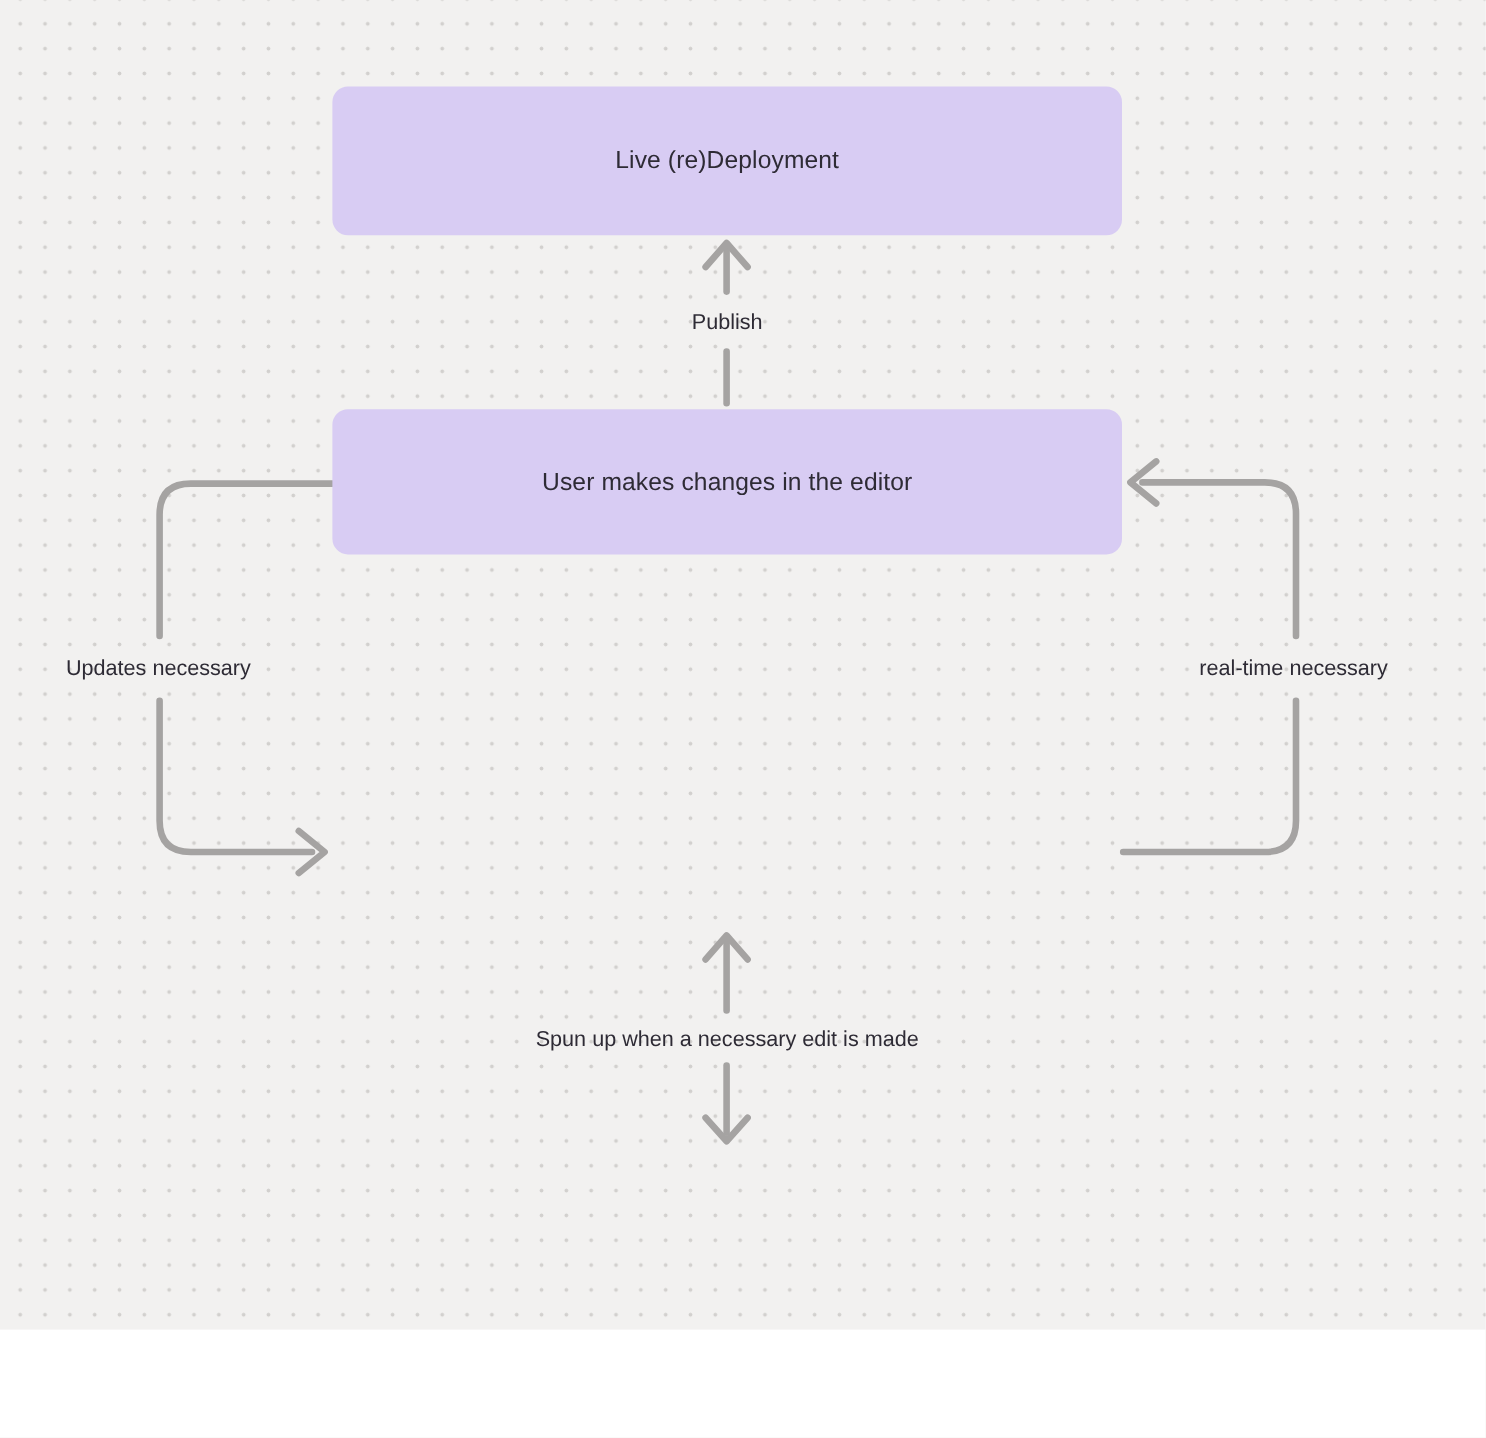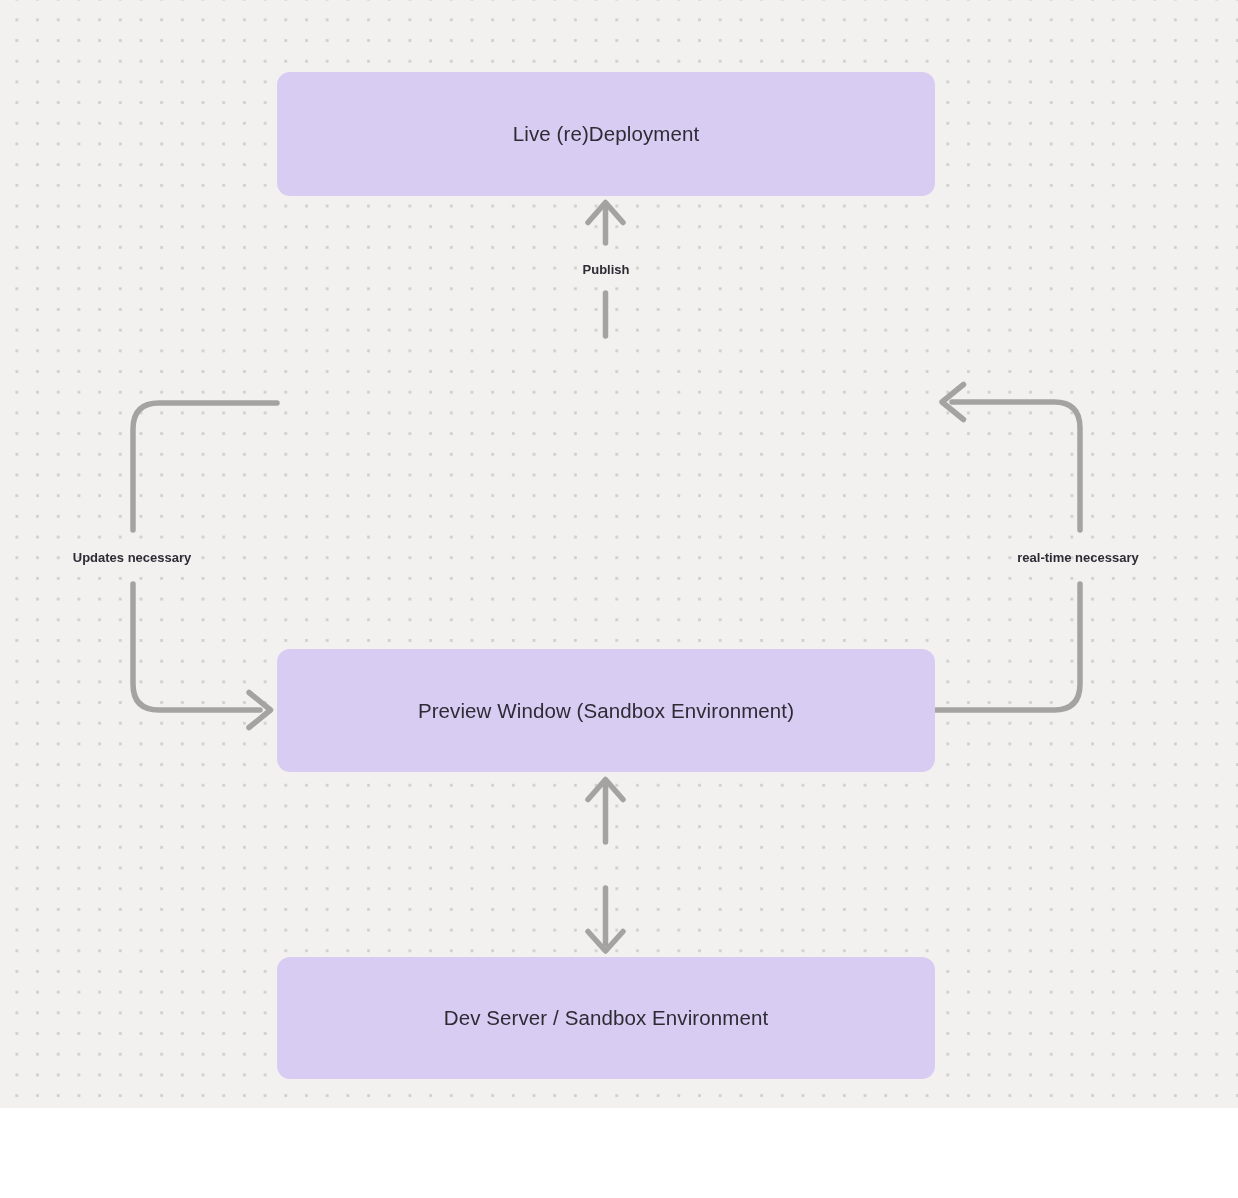--- a/index.html
+++ b/index.html
@@ -54,22 +54,22 @@
     letter-spacing: 0.1px;
     white-space: nowrap;
   }
   .node-live    { top: 72px;  height: 124px; }
   .node-user    { top: 341px; height: 121px; }
   .node-preview { top: 649px; height: 123px; }
   .node-dev     { top: 957px; height: 122px; }
   .edge-label {
     position: absolute;
     transform: translate(-50%, -50%);
-    font-size: 13px;
-    font-weight: 700;
+    font-size: 18px;
+    font-weight: 400;
     color: var(--label-text);
     white-space: nowrap;
   }
   .label-publish  { left: 606px;  top: 269px; }
   .label-updates  { left: 132px;  top: 557px; }
   .label-realtime { left: 1078px; top: 557px; }
   .label-spunup   { left: 606px;  top: 866px; }
 </style>
 </head>
 <body>
@@ -93,29 +93,27 @@
     <path d="M 605.5 842 L 605.5 786"></path>
     <path d="M 588 799.5 L 605.5 779.5 L 623 799.5"></path>
     <path d="M 605.5 888 L 605.5 944"></path>
     <path d="M 588 931.5 L 605.5 951 L 623 931.5"></path>
   </svg>
 
   <div class="node node-live">
     <span class="node-label">Live (re)Deployment</span>
   </div>
 
-
-  <div class="node node-preview">
-    <span class="node-label">Preview Window (Sandbox Environment)</span>
+  <div class="node node-user">
+    <span class="node-label">User makes changes in the editor</span>
   </div>
 
-  <div class="node node-dev">
-    <span class="node-label">Dev Server / Sandbox Environment</span>
-  </div>
+
 
   <div class="edge-label label-publish">Publish</div>
 
   <div class="edge-label label-updates">Updates necessary</div>
 
   <div class="edge-label label-realtime">real-time necessary</div>
 
+  <div class="edge-label label-spunup">Spun up when a necessary edit is made</div>
 
 </div>
 
 </body></html>

